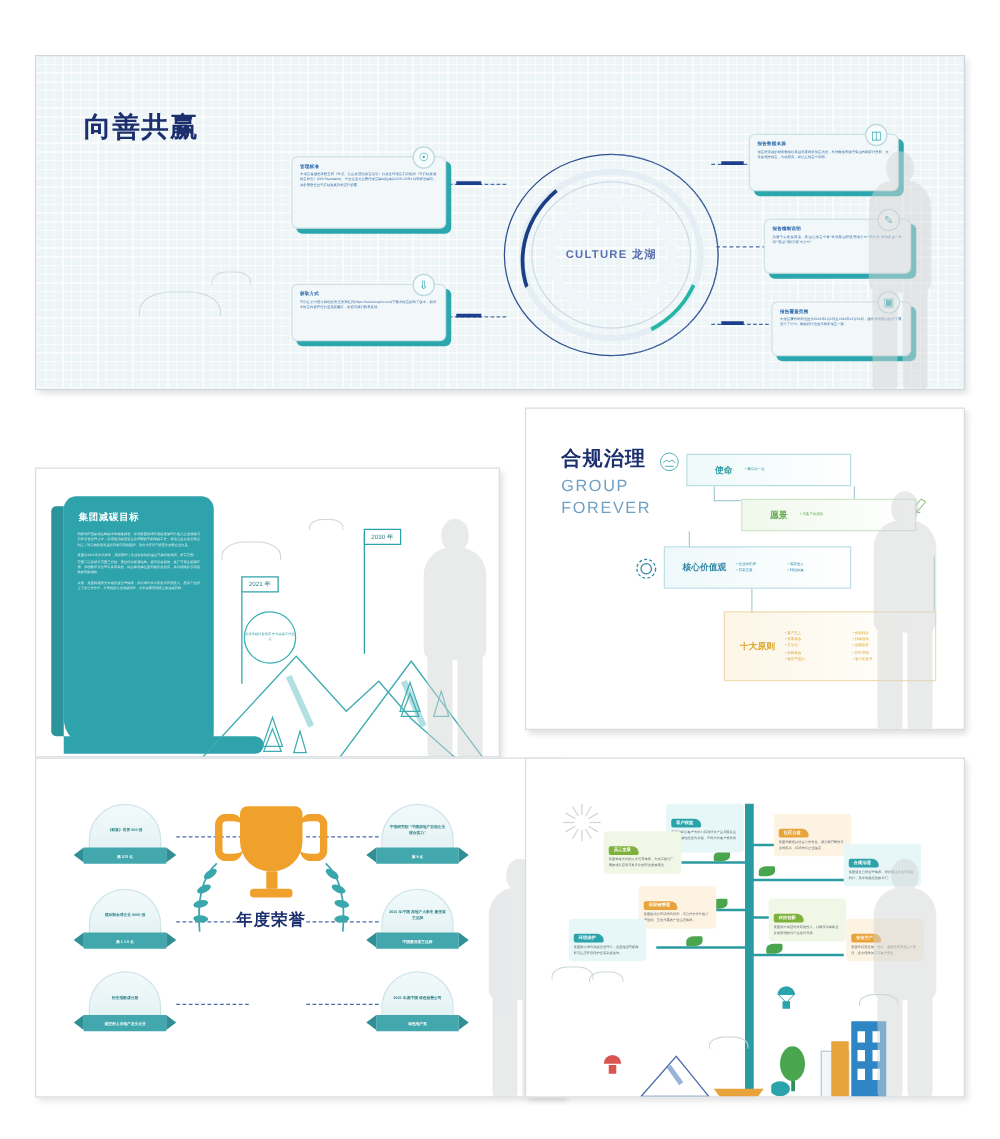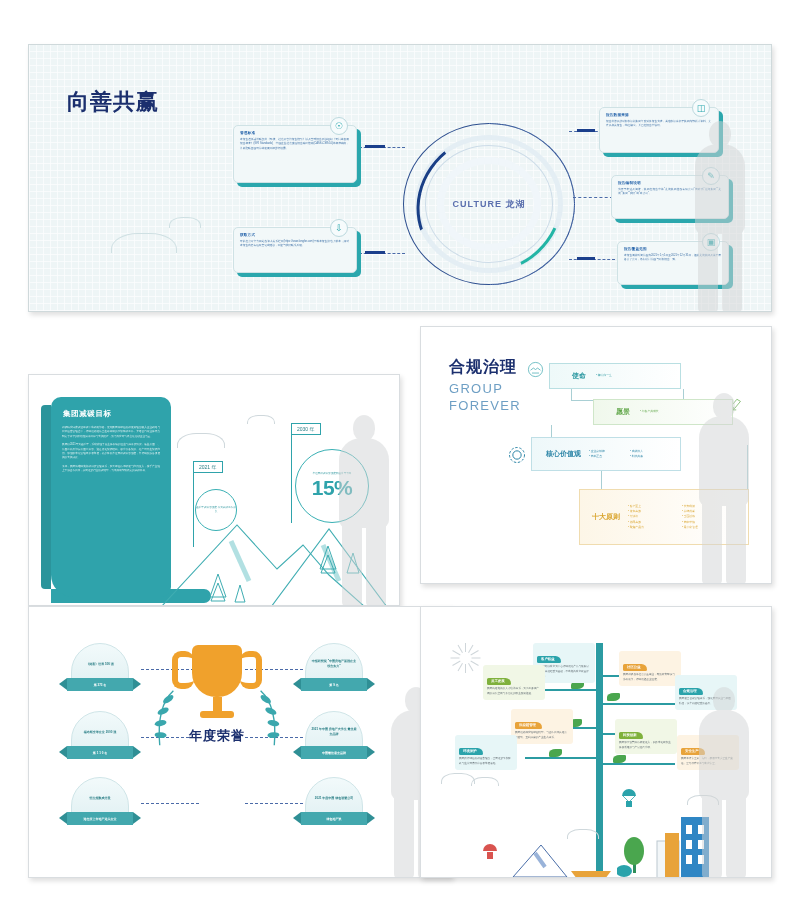--- a/index.html
+++ b/index.html
@@ -277,24 +277,20 @@
 
     <div class="pole" style="left:164px; top:90px; height:82px;"></div>
     <div class="flag" style="left:164px; top:86px;">2021 年</div>
     <div class="goalc" style="left:166px; top:114px; width:42px; height:42px;">
       <div class="lab">基准年碳排放强度
 作为减碳工作起点</div>
     </div>
 
     <div class="pole" style="left:262px; top:52px; height:96px;"></div>
     <div class="flag" style="left:262px; top:48px;">2030 年</div>
-    <div class="goalc" style="left:266px; top:74px; width:74px; height:74px;">
-      <div class="lab">单位面积碳排放强度较基准年下降</div>
-      <div class="big">15%</div>
-    </div>
 
 
     <div class="silo" style="right:6px;">
       <div class="head"></div>
         <div class="body"></div>
         <div class="legL"></div>
         <div class="legR"></div>
     </div>
   </div>
 

